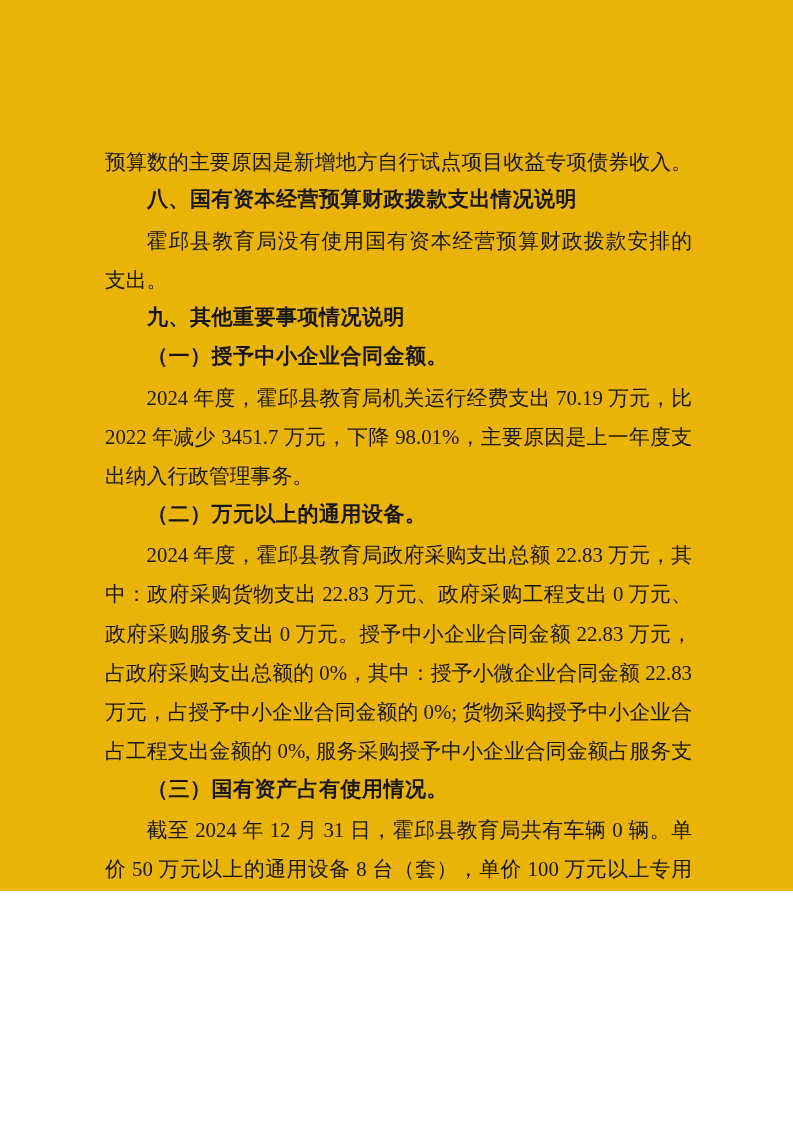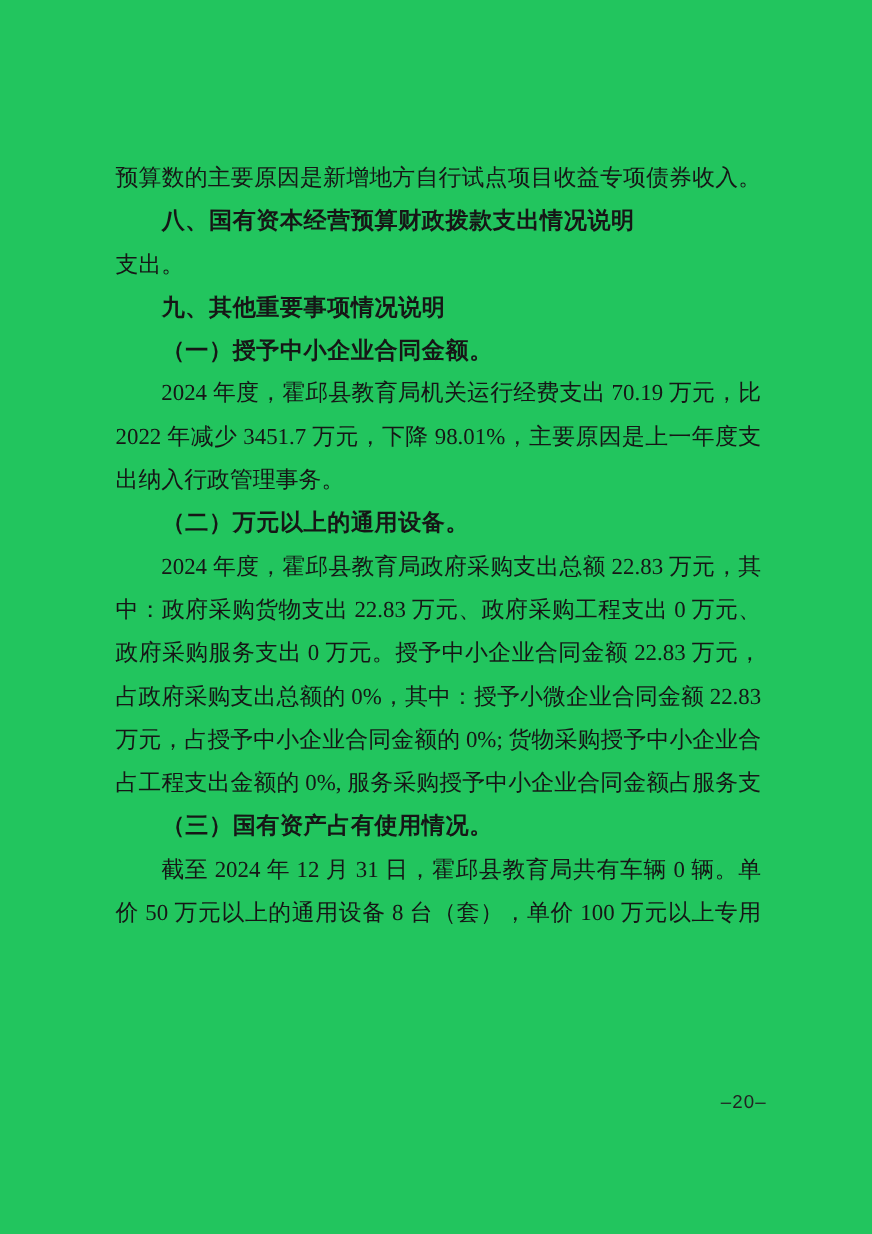--- a/index.html
+++ b/index.html
@@ -3,22 +3,22 @@
 <meta charset="utf-8">
 <style>
   html, body {
     margin: 0;
     padding: 0;
     background: #ffffff;
   }
   .page {
     position: relative;
     width: 793px;
-    height: 1122px;
-    background: #22c55e;
+    height: 891px;
+    background: #eab308;
     overflow: hidden;
     font-family: "Liberation Serif", "DejaVu Serif", serif;
     color: #161616;
   }
   .content {
     position: absolute;
     left: 105px;
     top: 142px;
     width: 587px;
   }
@@ -31,21 +31,21 @@
   }
   .line.justify {
     text-align: justify;
     text-align-last: justify;
     text-justify: inter-character;
   }
   .line.indent {
     text-indent: 2em;
   }
   .line.heading {
-    font-family: Liberation Serif, serif;
+    font-family: Liberation Mono, monospace;
     font-weight: 700;
     font-size: 21px;
     letter-spacing: 0.5px;
   }
   .pagenum {
     position: absolute;
     top: 992px;
     left: 105px;
     width: 592px;
     text-align: right;
@@ -55,20 +55,21 @@
     font-family: Liberation Sans, sans-serif;
   }
 </style>
 </head>
 <body>
 
 <div class="page">
   <div class="content" id="doc-content">
       <div class="line justify">预算数的主要原因是新增地方自行试点项目收益专项债券收入。</div>
       <div class="line heading indent">八、国有资本经营预算财政拨款支出情况说明</div>
+      <div class="line indent justify">霍邱县教育局没有使用国有资本经营预算财政拨款安排的</div>
       <div class="line">支出。</div>
       <div class="line heading indent">九、其他重要事项情况说明</div>
       <div class="line heading indent">（一）授予中小企业合同金额。</div>
       <div class="line indent justify">2024 年度，霍邱县教育局机关运行经费支出 70.19 万元，比</div>
       <div class="line justify">2022 年减少 3451.7 万元，下降 98.01%，主要原因是上一年度支</div>
       <div class="line">出纳入行政管理事务。</div>
       <div class="line heading indent">（二）万元以上的通用设备。</div>
       <div class="line indent justify">2024 年度，霍邱县教育局政府采购支出总额 22.83 万元，其</div>
       <div class="line justify">中：政府采购货物支出 22.83 万元、政府采购工程支出 0 万元、</div>
       <div class="line justify">政府采购服务支出 0 万元。授予中小企业合同金额 22.83 万元，</div>

